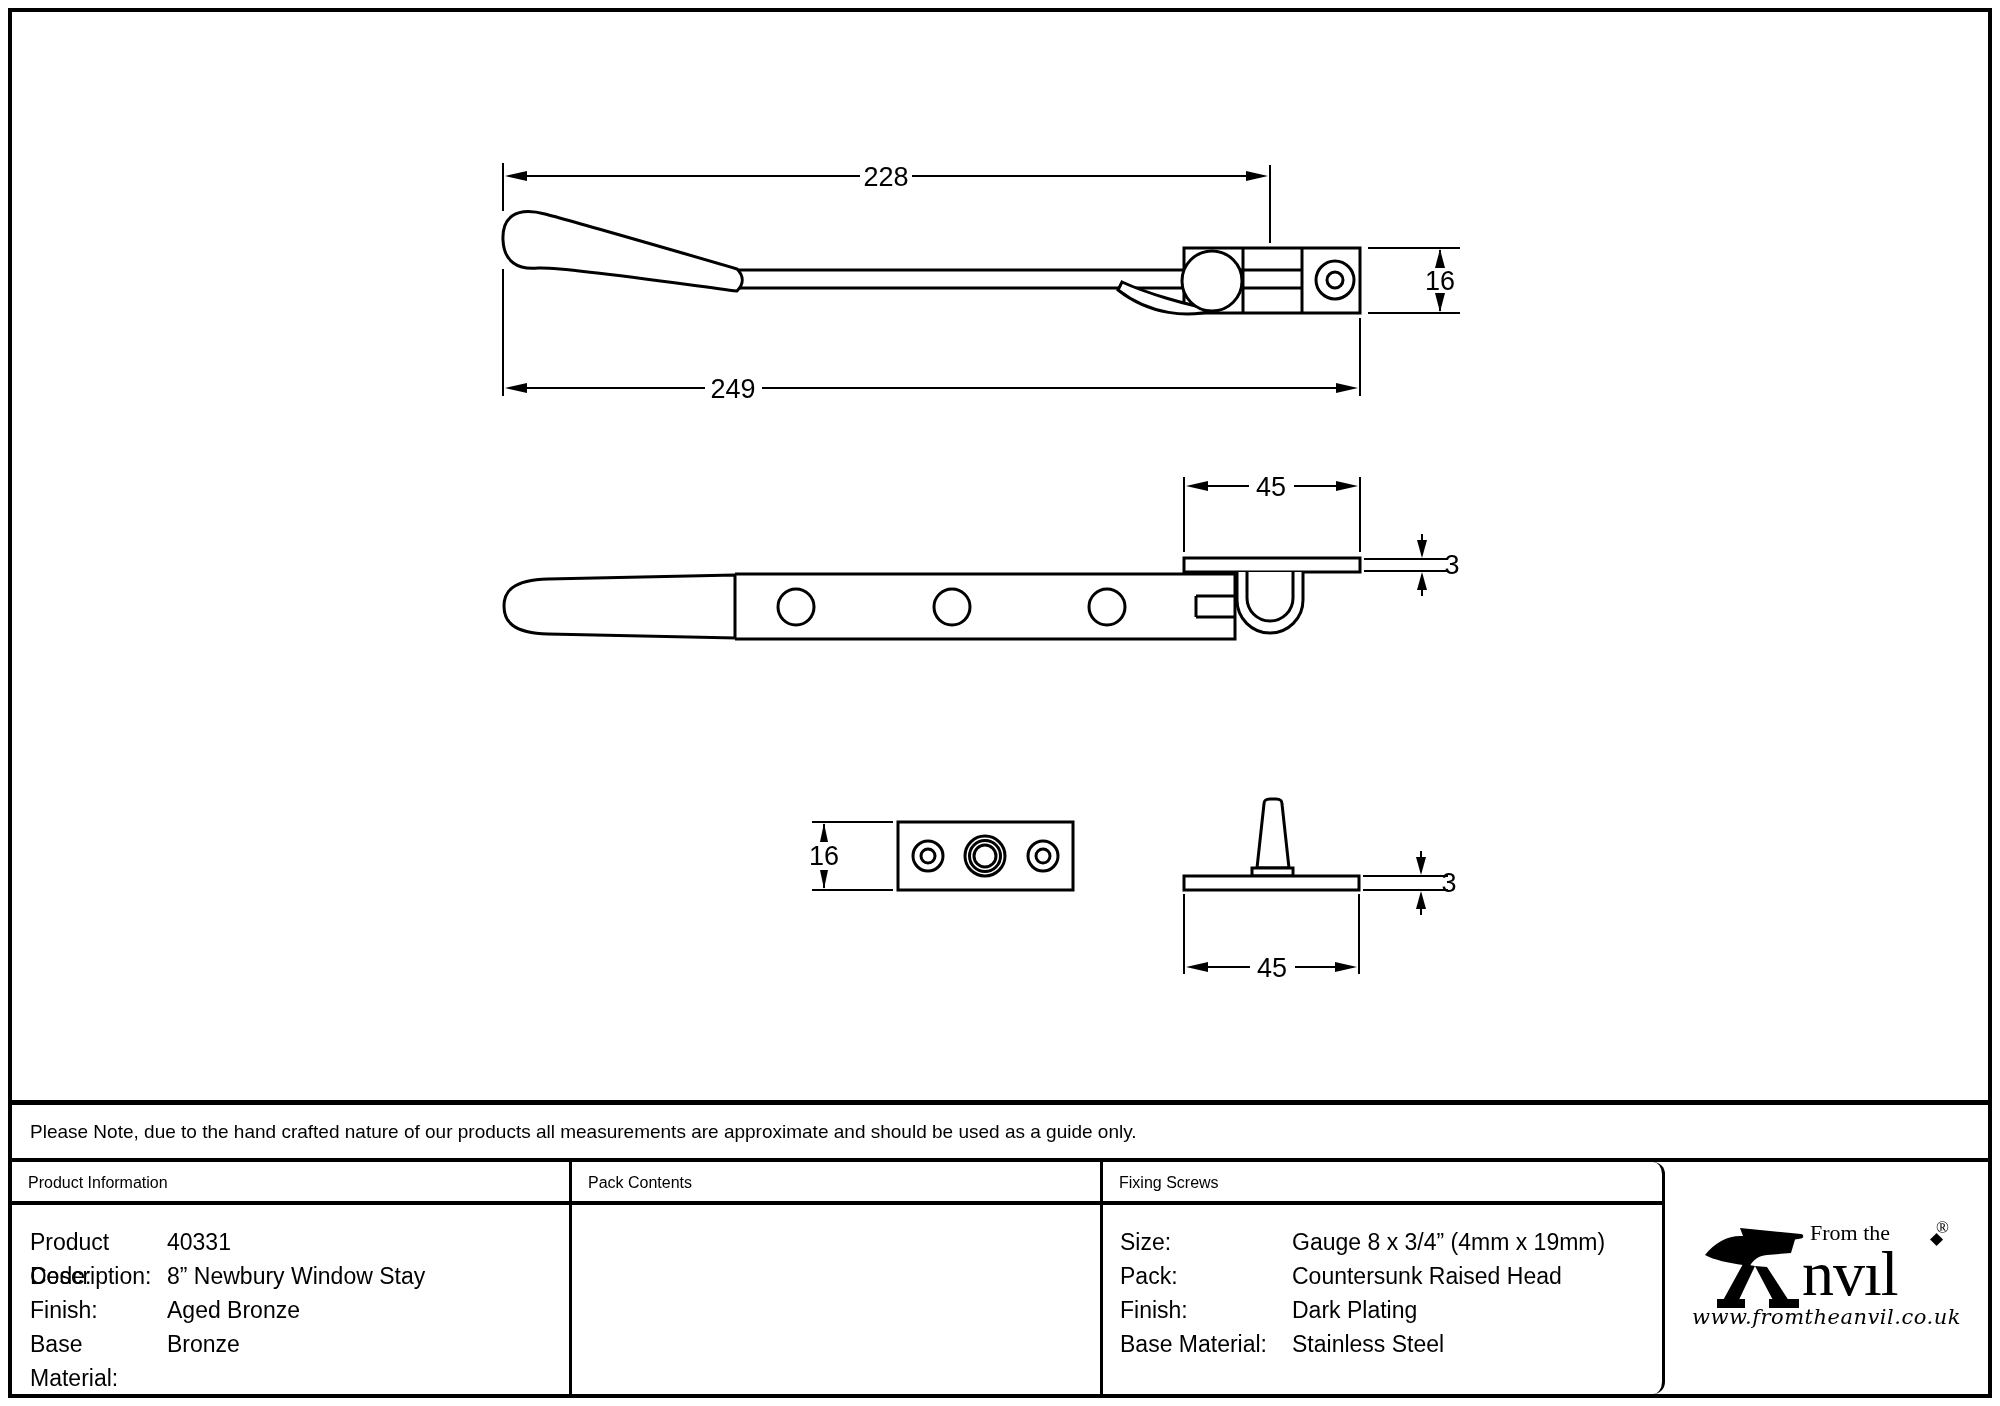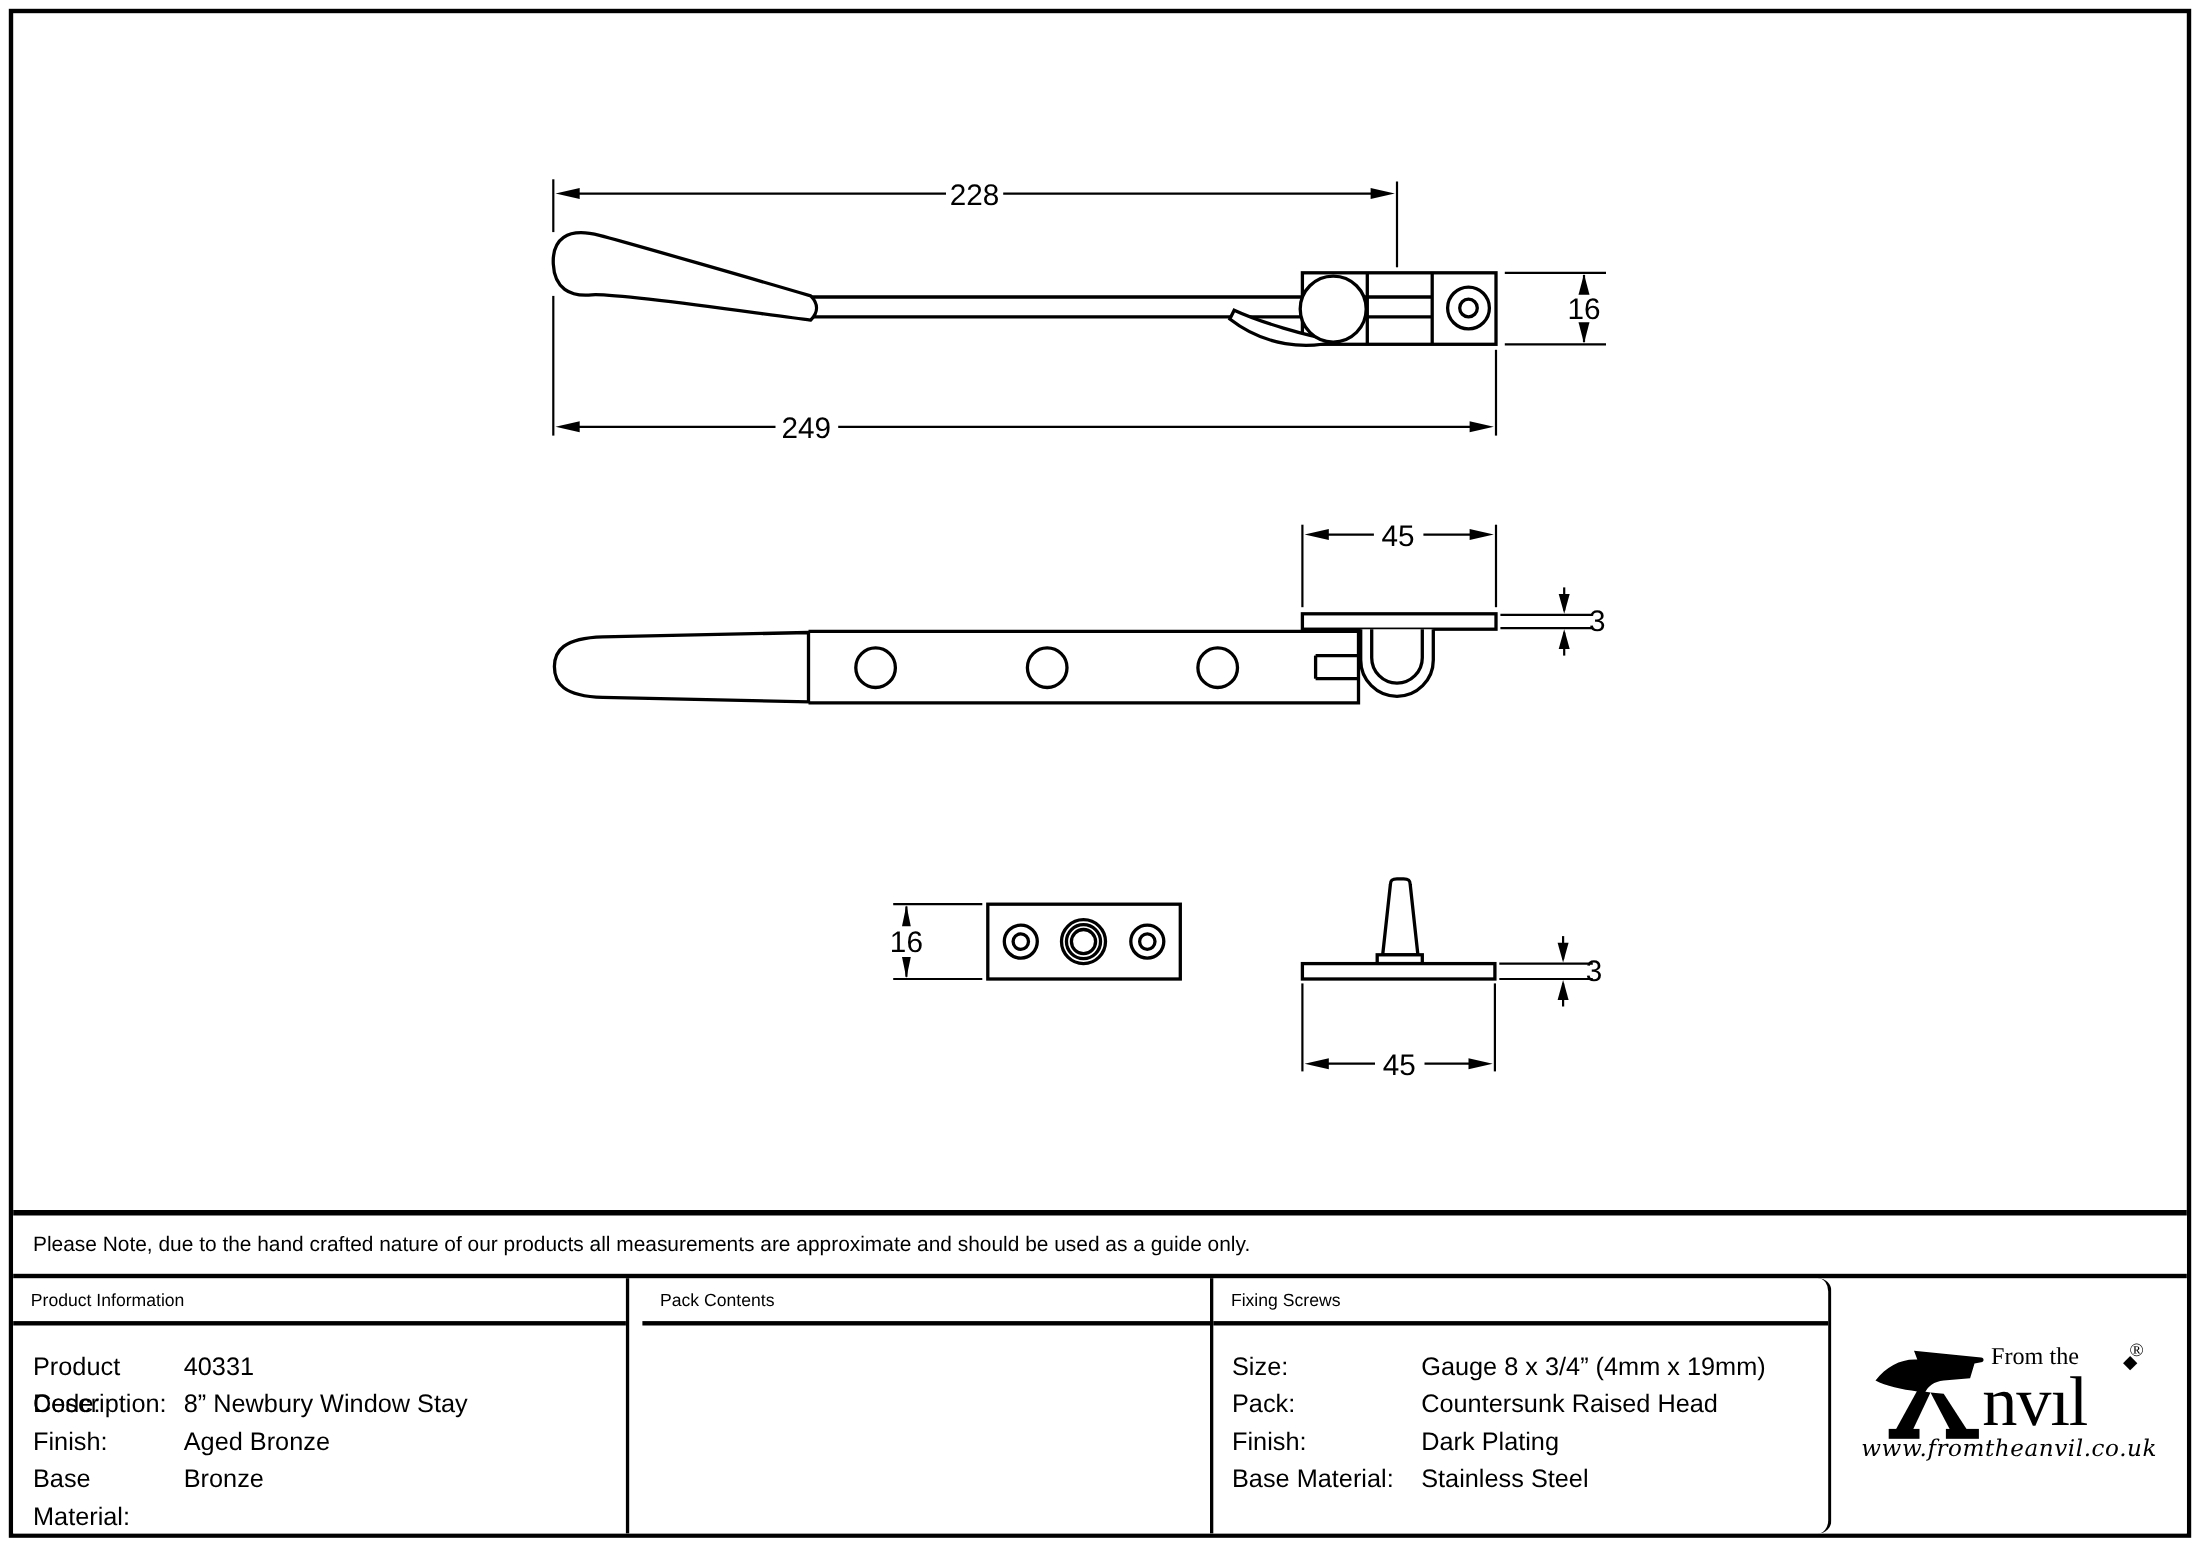--- a/index.html
+++ b/index.html
@@ -7,21 +7,21 @@
        font-family:"Liberation Sans",sans-serif;color:#000;}
   .frame{position:absolute;left:8px;top:8px;right:8px;bottom:8px;border:4px solid #000;}
   .drawing-svg{position:absolute;left:0;top:0;width:2000px;height:1406px;}
   .dim-label{font-family:"Liberation Sans",sans-serif;font-size:27px;fill:#000;}
   .bottom{position:absolute;left:12px;right:12px;top:1100px;height:294px;background:#fff;}
   .note{border-top:5px solid #000;border-bottom:4px solid #000;height:53px;line-height:53px;
         font-size:19px;padding-left:18px;}
   .spec-table{display:flex;flex-direction:row;height:232px;}
   .col{box-sizing:border-box;}
   .col1{width:560px;border-right:3px solid #000;}
-  .col2{width:531px;border-right:3px solid #000;padding-left:12px;}
+  .col2{width:531px;border-right:3px solid #000;}
   .col3{width:562px;border-right:3px solid #000;border-radius:12px;}
   .col4{flex:1;position:relative;}
   .col-header{height:39px;border-bottom:4px solid #000;font-size:16px;line-height:42px;padding-left:16px;}
   .col-body{padding-top:20px;font-size:23px;}
   .kv-row{height:34px;line-height:34px;display:flex;}
   .col1 .col-body{padding-left:18px;}
   .col1 .kv-label{width:137px;flex:none;}
   .col2 .col-body{padding-left:22px;}
   .pack-item{height:34px;line-height:34px;}
   .col3 .col-body{padding-left:17px;}

